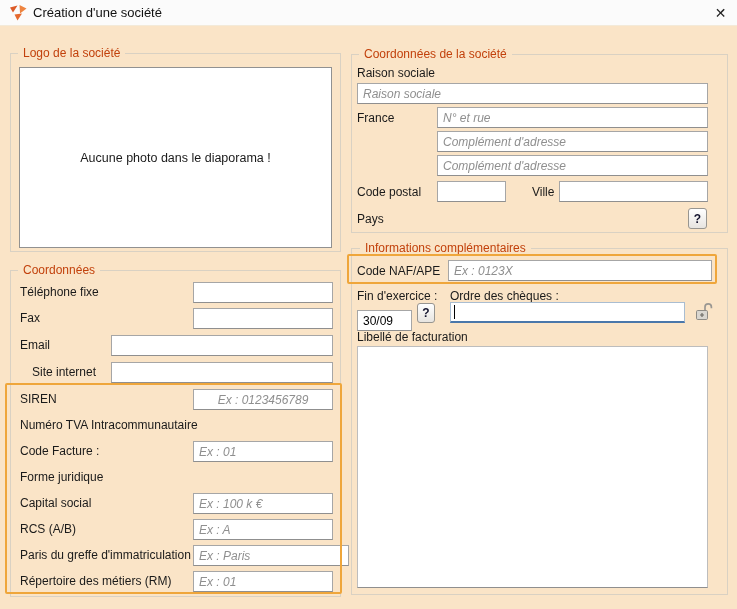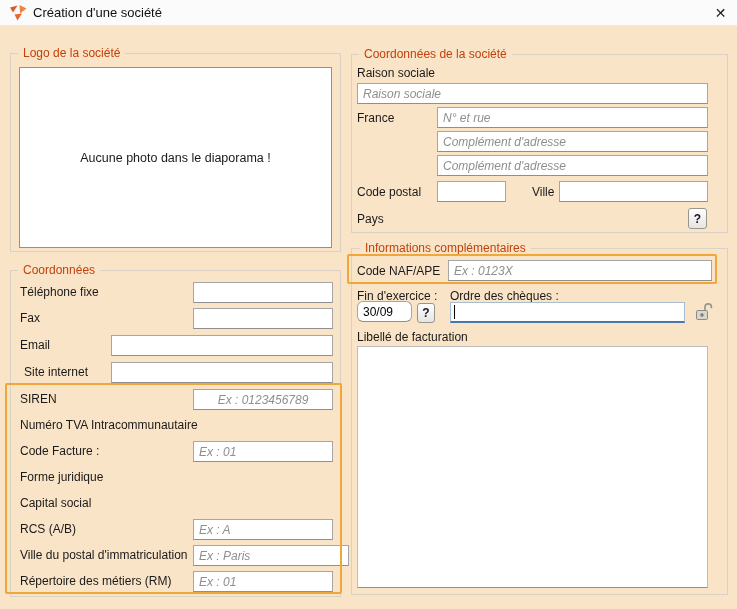--- a/index.html
+++ b/index.html
@@ -102,39 +102,40 @@
 
   <span class="lbl" style="left:20px; top:285px;">Téléphone fixe</span>
   <input class="txt" style="left: 193px; top: 282px; width: 140px;" placeholder="">
 
   <span class="lbl" style="left:20px; top:311px;">Fax</span>
   <input class="txt" style="left: 193px; top: 308px; width: 140px;" placeholder="">
 
   <span class="lbl" style="left:20px; top:338px;">Email</span>
   <input class="txt" style="left: 111px; top: 335px; width: 222px;" placeholder="">
 
-  <span class="lbl" style="left:24px; top:365px;">Site internet</span>
+  <span class="lbl" style="left:32px; top:365px;">Site internet</span>
   <input class="txt" style="left: 111px; top: 362px; width: 222px;" placeholder="">
 
   <span class="lbl" style="left:20px; top:392px;">SIREN</span>
   <input class="txt" style="left: 193px; top: 389px; width: 140px; text-align: center;" placeholder="Ex : 0123456789">
 
   <span class="lbl" style="left:20px; top:418px;">Numéro TVA Intracommunautaire</span>
 
   <span class="lbl" style="left:20px; top:444px;">Code Facture :</span>
   <input class="txt" style="left: 193px; top: 441px; width: 140px;" placeholder="Ex : 01">
 
   <span class="lbl" style="left:20px; top:470px;">Forme juridique</span>
 
   <span class="lbl" style="left:20px; top:496px;">Capital social</span>
+  <input class="txt" style="left: 193px; top: 493px; width: 140px;" placeholder="Ex : 100 k €">
 
   <span class="lbl" style="left:20px; top:522px;">RCS (A/B)</span>
   <input class="txt" style="left: 193px; top: 519px; width: 140px;" placeholder="Ex : A">
 
-  <span class="lbl" style="left:20px; top:548px;">Ville du postal d'immatriculation</span>
+  <span class="lbl" style="left:20px; top:548px;">Paris du greffe d'immatriculation</span>
   <input class="txt" style="left: 193px; top: 545px; width: 156px;" placeholder="Ex : Paris">
 
   <span class="lbl" style="left:20px; top:574px;">Répertoire des métiers (RM)</span>
   <input class="txt" style="left: 193px; top: 571px; width: 140px;" placeholder="Ex : 01">
 
   <div class="highlight" style="left:5px; top:383px; width:337px; height:211px;"></div>
 
   <div class="group" style="left:351px; top:54px; width:377px; height:179px;"></div>
   <span class="legend" style="left:359px; top:47px;">Coordonnées de la société</span>
 
@@ -157,21 +158,21 @@
   <div class="group" style="left:351px; top:248px; width:377px; height:347px;"></div>
   <span class="legend" style="left:360px; top:241px;">Informations complémentaires</span>
 
   <span class="lbl" style="left:357px; top:264px;">Code NAF/APE</span>
   <input class="txt" style="left: 448px; top: 260px; width: 264px;" placeholder="Ex : 0123X">
   <div class="highlight" style="left:347px; top:254px; width:370px; height:30px;"></div>
 
   <span class="lbl" style="left:357px; top:289px;">Fin d'exercice :</span>
   <span class="lbl" style="left:450px; top:289px;">Ordre des chèques :</span>
 
-  <input class="txt" style="left: 357px; top: 301px; width: 55px; border-radius: 6px;" value="30/09">
+  <input class="txt" style="left: 357px; top: 310px; width: 55px;" value="30/09">
   <button class="help-btn" style="left:417px; top:303px; width:18px; height:20px;">?</button>
 
   <input class="txt focused" style="left: 450px; top: 302px; width: 235px;" value="">
   <div class="caret" style="left:454px; top:305px;"></div>
 
   <svg class="lock" width="20" height="22" viewBox="0 0 20 22">
     <path d="M11 10 v-4 a3.2 3.2 0 0 1 6.4 0 v1.2" fill="none" stroke="#9a9792" stroke-width="1.7"></path>
     <rect x="2.5" y="9.5" width="11" height="9" rx="1.2" fill="#d9d6d0" stroke="#8e8b85"></rect>
     <path d="M8 12 v4 M6 14 h4" stroke="#6d6b65" stroke-width="1.2"></path>
   </svg>

